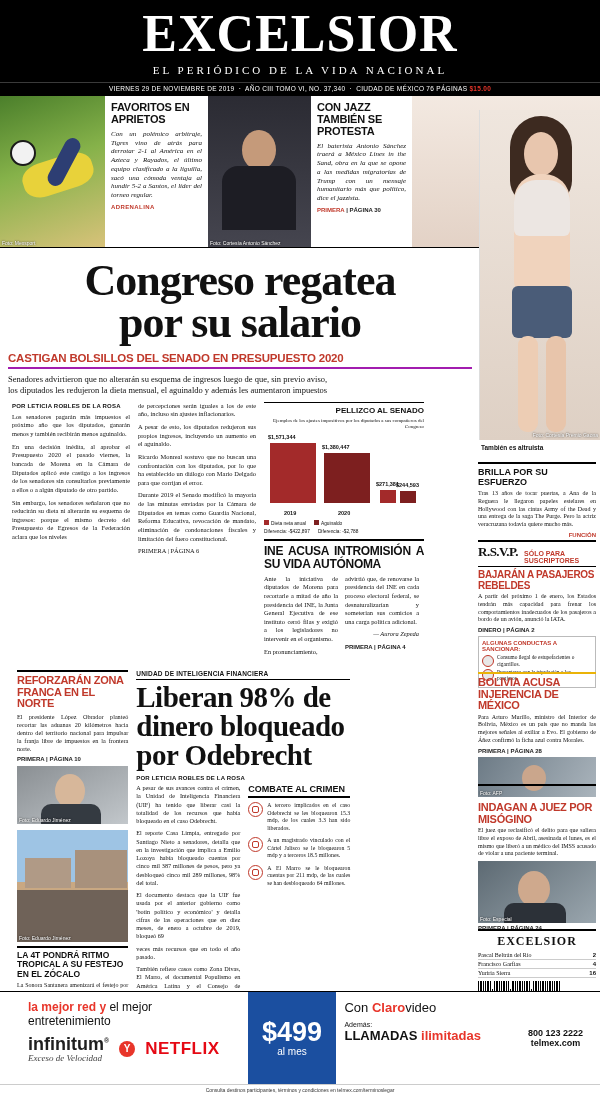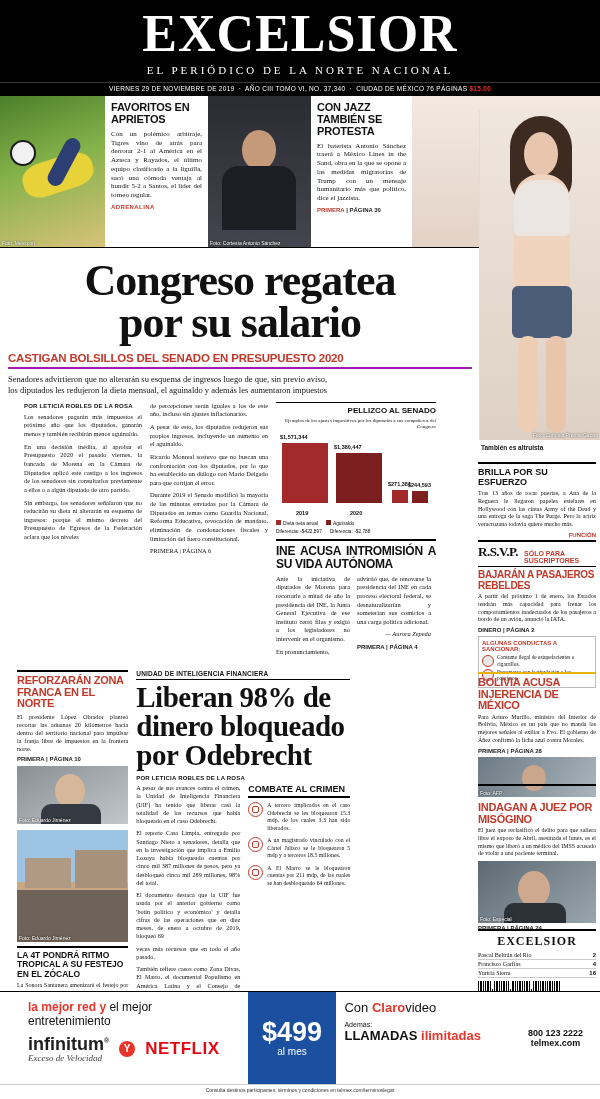--- a/index.html
+++ b/index.html
@@ -41,21 +41,21 @@
     position:absolute; bottom:1px; left:2px;
     font-family:"Liberation Sans", sans-serif; font-size:5px; color:#fff;
     text-shadow:0 0 2px #000;
   }
   .promo-txt { padding:6px 6px 2px; }
   .promo-txt h3 {
     font-family:"Liberation Sans", sans-serif; font-weight:bold;
     font-size:11px; line-height:1.08; margin:0 0 4px; letter-spacing:-.2px;
   }
   .promo-txt p {
-    font-family:"Liberation Serif", serif; font-size:7px; line-height:1.25; margin:0 0 4px; text-align:justify;
+    font-family:"Liberation Serif", serif; font-size:7px; line-height:1.25; margin:0 0 4px; text-align:justify;font-style:italic;
   }
   .tagline {
     font-family:"Liberation Sans", sans-serif; font-size:6px; font-weight:bold;
     color:#c0392b; letter-spacing:.4px;
   }
   .refline {
     font-family:"Liberation Sans", sans-serif; font-size:6px; font-weight:bold; color:#222;
   }
   .refline .sec { color:#c0392b; }
 
@@ -97,21 +97,21 @@
     font-family:"Liberation Sans", sans-serif; font-weight:bold;
     color:#c0392b; font-size:11.5px; letter-spacing:-.2px;
     border-bottom:2px solid #a21caf; padding-bottom:3px; margin-bottom:5px;
   }
   .sumario {
     font-family:"Liberation Serif", serif; font-size:8.5px; line-height:1.3;
     margin-bottom:6px;
   }
 
   
-  .cols { display:flex; gap:8px; padding:0 24px; }
+  .cols { display:flex; gap:8px; padding:0 12px; }
   .col { font-size:6.4px; line-height:1.35; text-align:justify; }
   .byline { font-family:"Liberation Sans",sans-serif; font-weight:bold; font-size:6px; letter-spacing:.2px; margin-bottom:3px; }
   .col p { margin:0 0 4px; }
 
   .c1 { width:118px; }
   .c2 { width:118px; }
   .c3 { width:160px; }
   .c4 { width:128px; }
 
   
@@ -205,21 +205,21 @@
   .ad-phone { font-family:"Liberation Sans",sans-serif; font-weight:bold; font-size:9px; text-align:center; }
   .ad-foot { font-family:"Liberation Sans",sans-serif; font-size:5px; text-align:center; color:#333; border-top:1px solid #ccc; padding-top:2px;}
 </style>
 </head>
 <body>
 
 <div class="page">
 
   <div class="masthead">
     <div class="title">EXCELSIOR</div>
-    <div class="subtitle">EL PERIÓDICO DE LA NORTE NACIONAL</div>
+    <div class="subtitle">EL PERIÓDICO DE LA VIDA NACIONAL</div>
   </div>
   <div class="dateline">
     <span>VIERNES 29 DE NOVIEMBRE DE 2019</span>
     &nbsp;·&nbsp;
     <span>AÑO CIII TOMO VI, NO. 37,340</span>
     &nbsp;·&nbsp;
     <span>CIUDAD DE MÉXICO 76 PÁGINAS</span>
     <span class="price">$15.00</span>
   </div>
 

